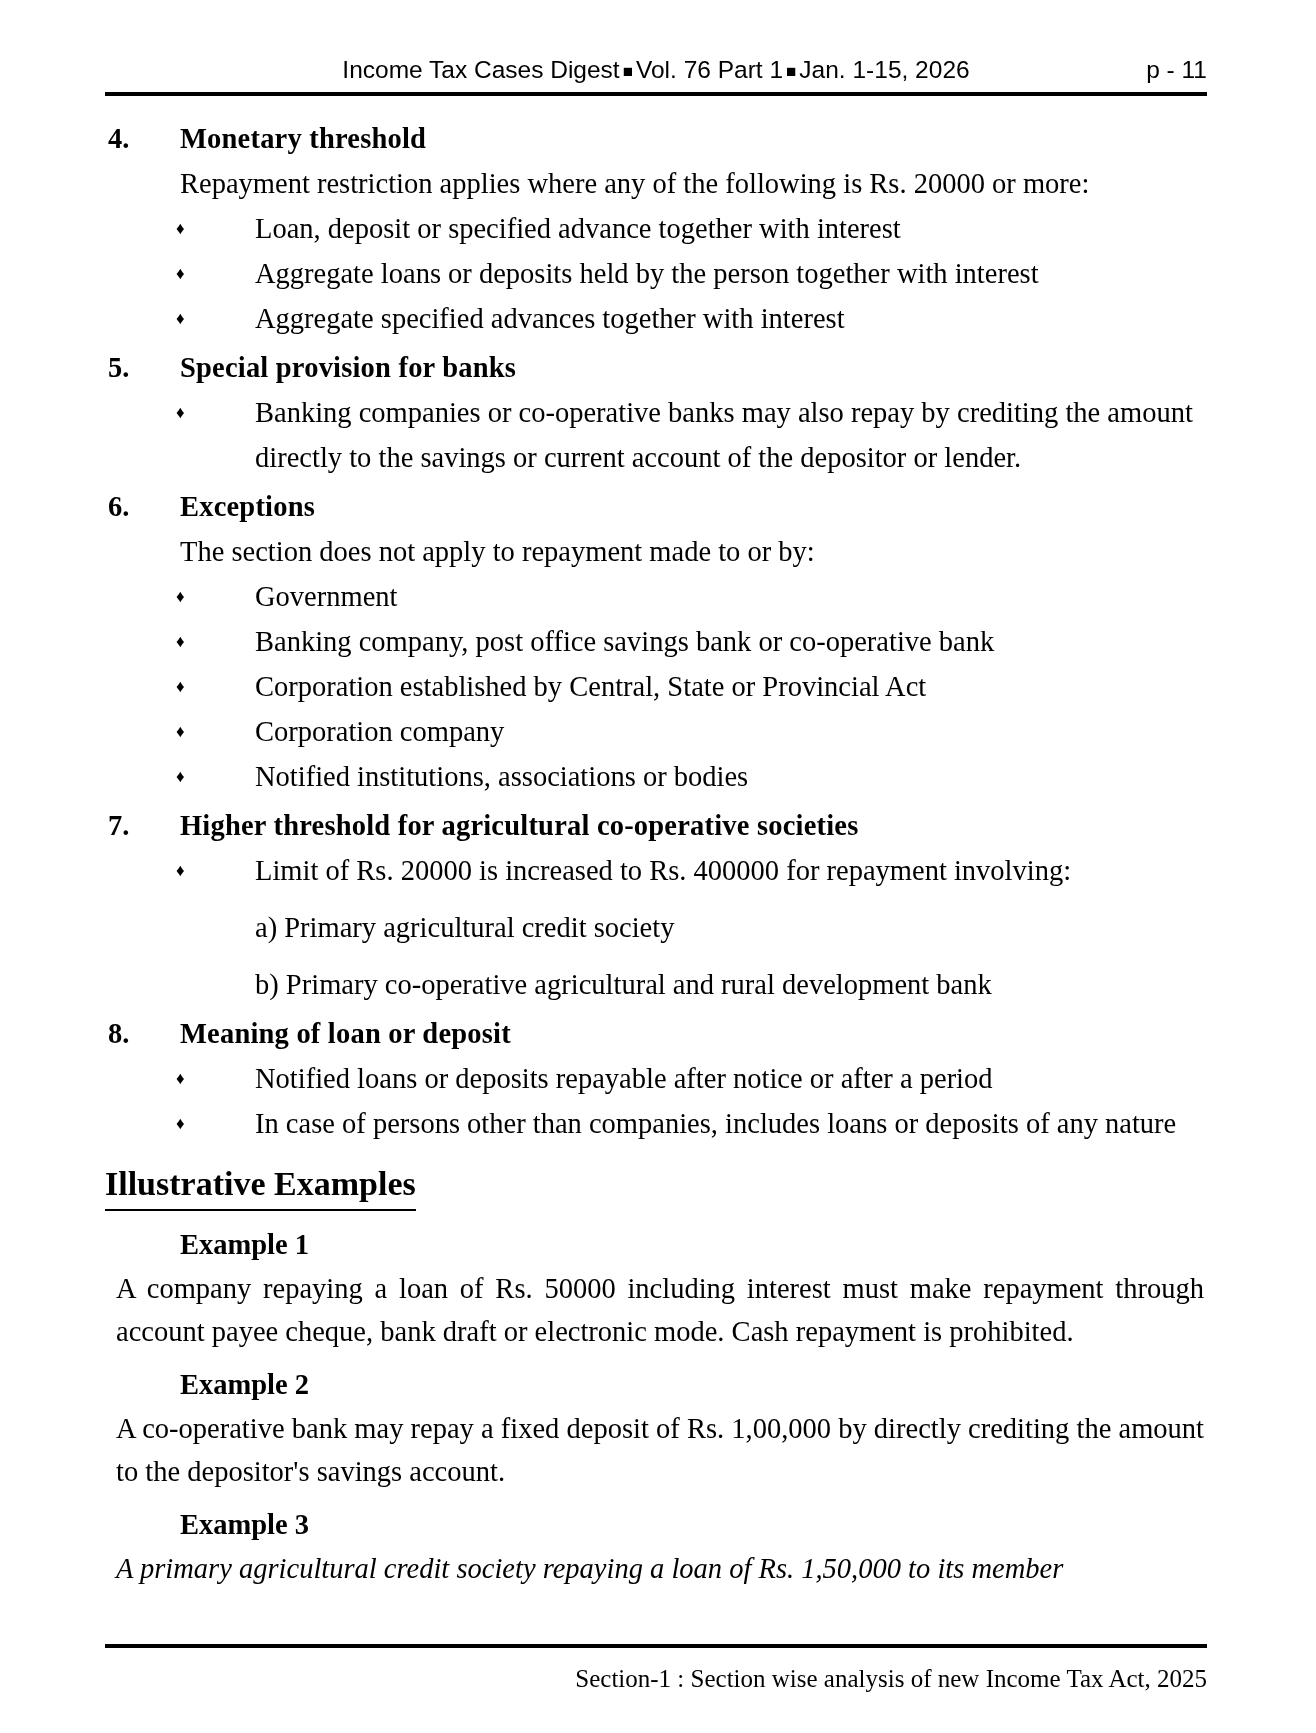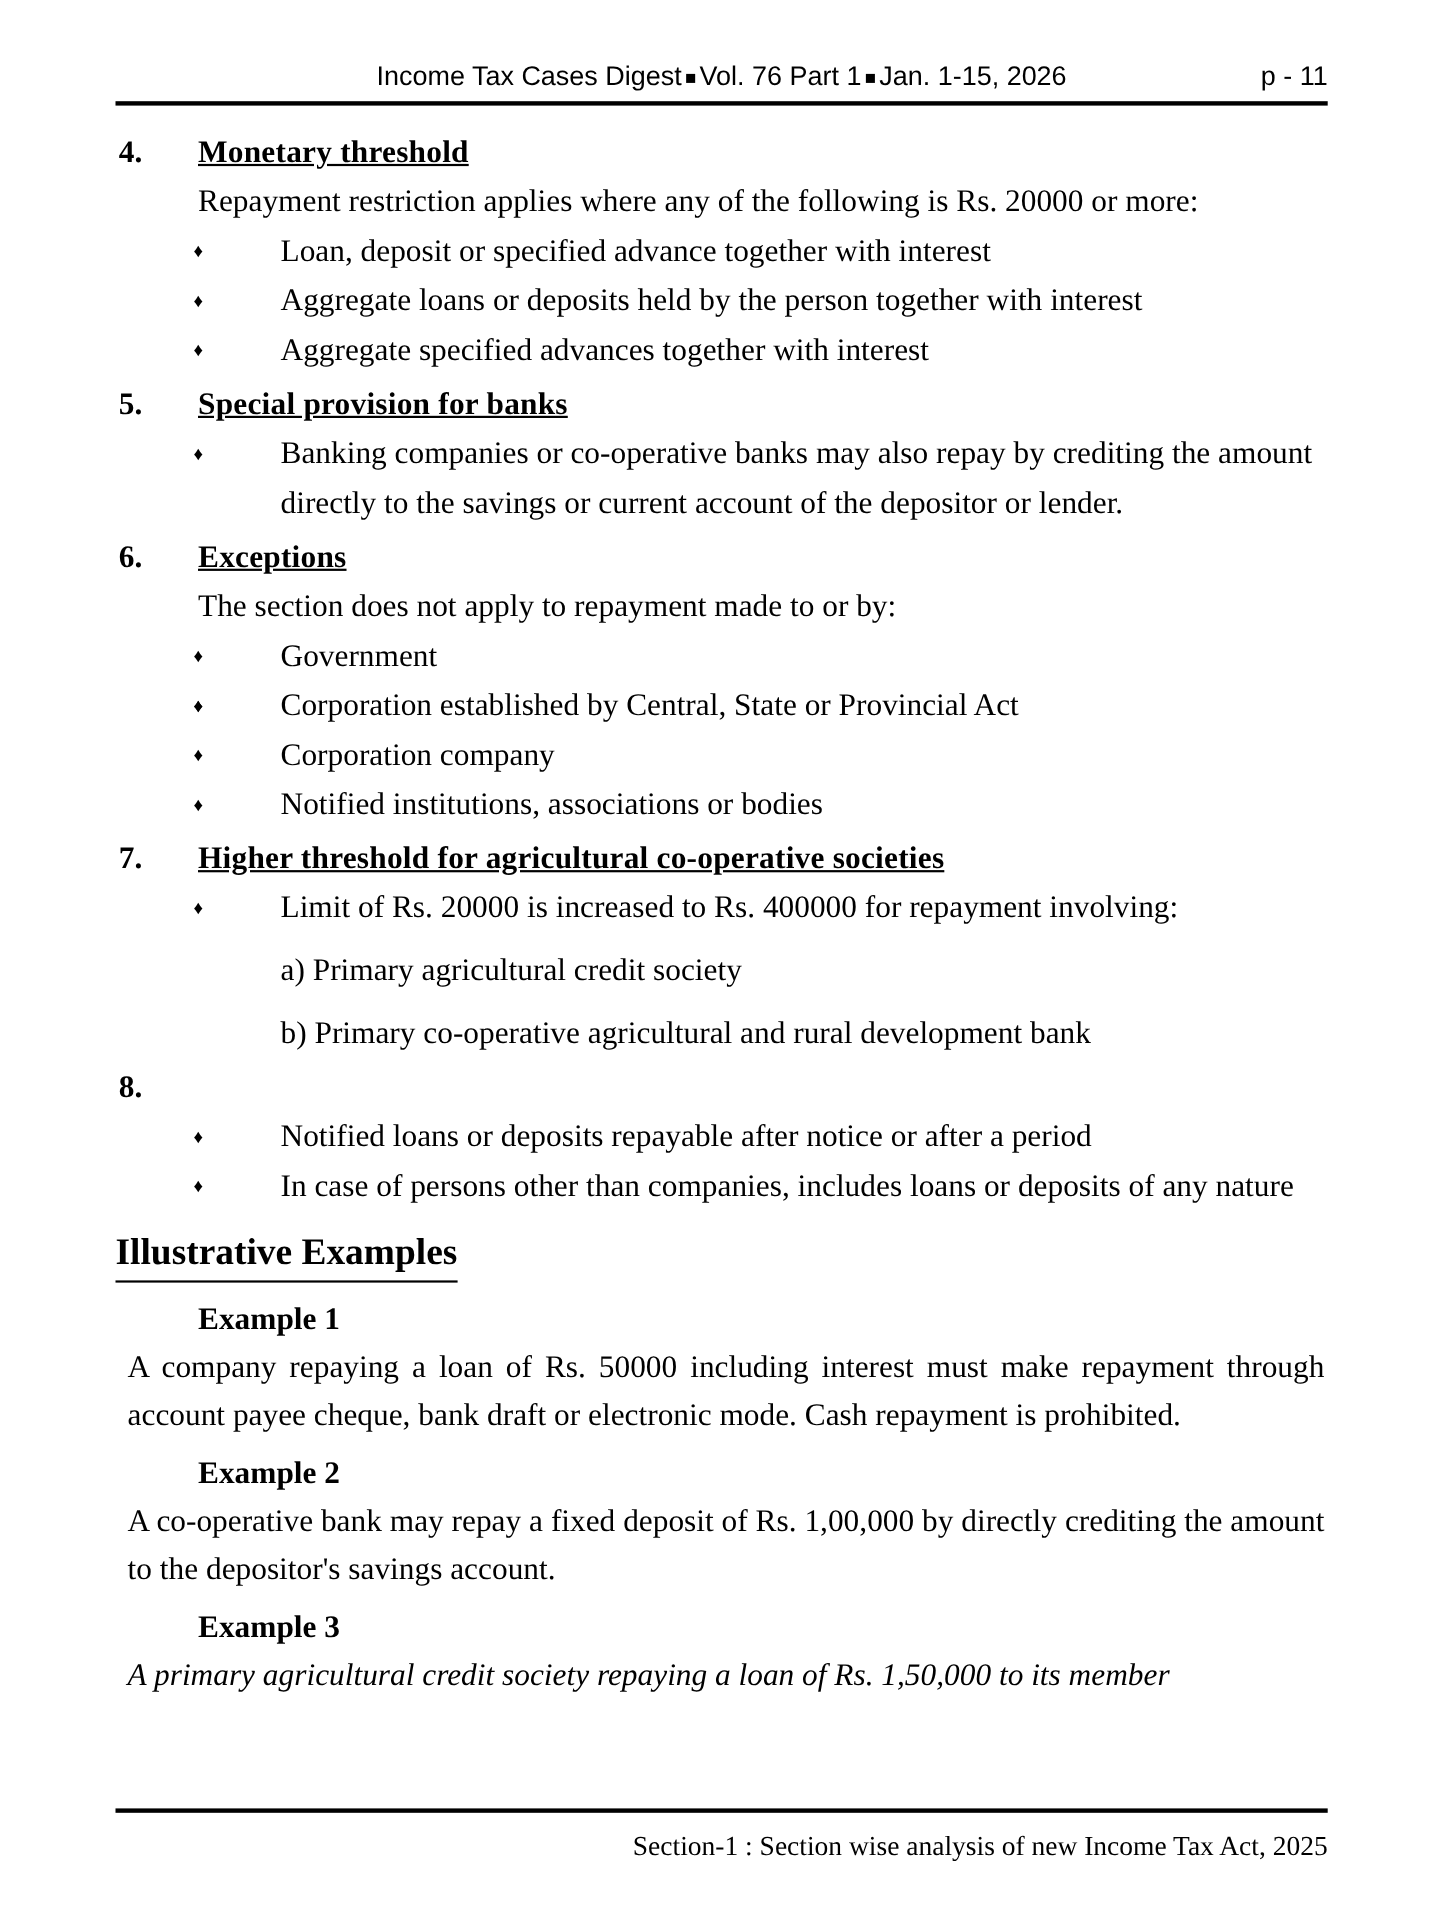--- a/index.html
+++ b/index.html
@@ -89,21 +89,20 @@
     width: 72px;
     flex: 0 0 72px;
     padding-left: 108px;
     box-sizing: content-box;
     font-weight: bold;
   }
   .sec-title {
     flex: 1 1 auto;
     font-weight: bold;
     letter-spacing: 0.2px;
-    text-decoration: underline;
   }
 
   .sec-lead {
     margin-left: 180px;
     margin-right: 110px;
     font-size: 28.5px;
     line-height: 45px;
   }
 
   ul.bullets {
@@ -230,21 +229,21 @@
     </div>
 
     <div class="sec">
       <div class="sec-head">
         <span class="sec-num">6.</span>
         <span class="sec-title">Exceptions</span>
       </div>
       <div class="sec-lead">The section does not apply to repayment made to or by:</div>
       <ul class="bullets">
         <li><span class="bullet-glyph">♦</span><span>Government</span></li>
-        <li><span class="bullet-glyph">♦</span></li>
+        <li><span class="bullet-glyph">♦</span><span>Banking company, post office savings bank or co-operative bank</span></li>
         <li><span class="bullet-glyph">♦</span><span>Corporation established by Central, State or Provincial Act</span></li>
         <li><span class="bullet-glyph">♦</span><span>Corporation company</span></li>
         <li><span class="bullet-glyph">♦</span><span>Notified institutions, associations or bodies</span></li>
       </ul>
     </div>
 
     <div class="sec">
       <div class="sec-head">
         <span class="sec-num">7.</span>
         <span class="sec-title">Higher threshold for agricultural co-operative societies</span>
@@ -252,20 +251,21 @@
       <ul class="bullets">
         <li><span class="bullet-glyph">♦</span><span>Limit of Rs. 20000 is increased to Rs. 400000 for repayment involving:</span></li>
       </ul>
       <div class="sub-line">a) Primary agricultural credit society</div>
       <div class="sub-line">b) Primary co-operative agricultural and rural development bank</div>
     </div>
 
     <div class="sec">
       <div class="sec-head">
         <span class="sec-num">8.</span>
+        <span class="sec-title">Meaning of loan or deposit</span>
       </div>
       <ul class="bullets">
         <li><span class="bullet-glyph">♦</span><span>Notified loans or deposits repayable after notice or after a period</span></li>
         <li><span class="bullet-glyph">♦</span><span>In case of persons other than companies, includes loans or deposits of any nature</span></li>
       </ul>
     </div>
 
     <div class="examples-heading-wrap">
       <div class="examples-heading">Illustrative Examples</div>
     </div>

